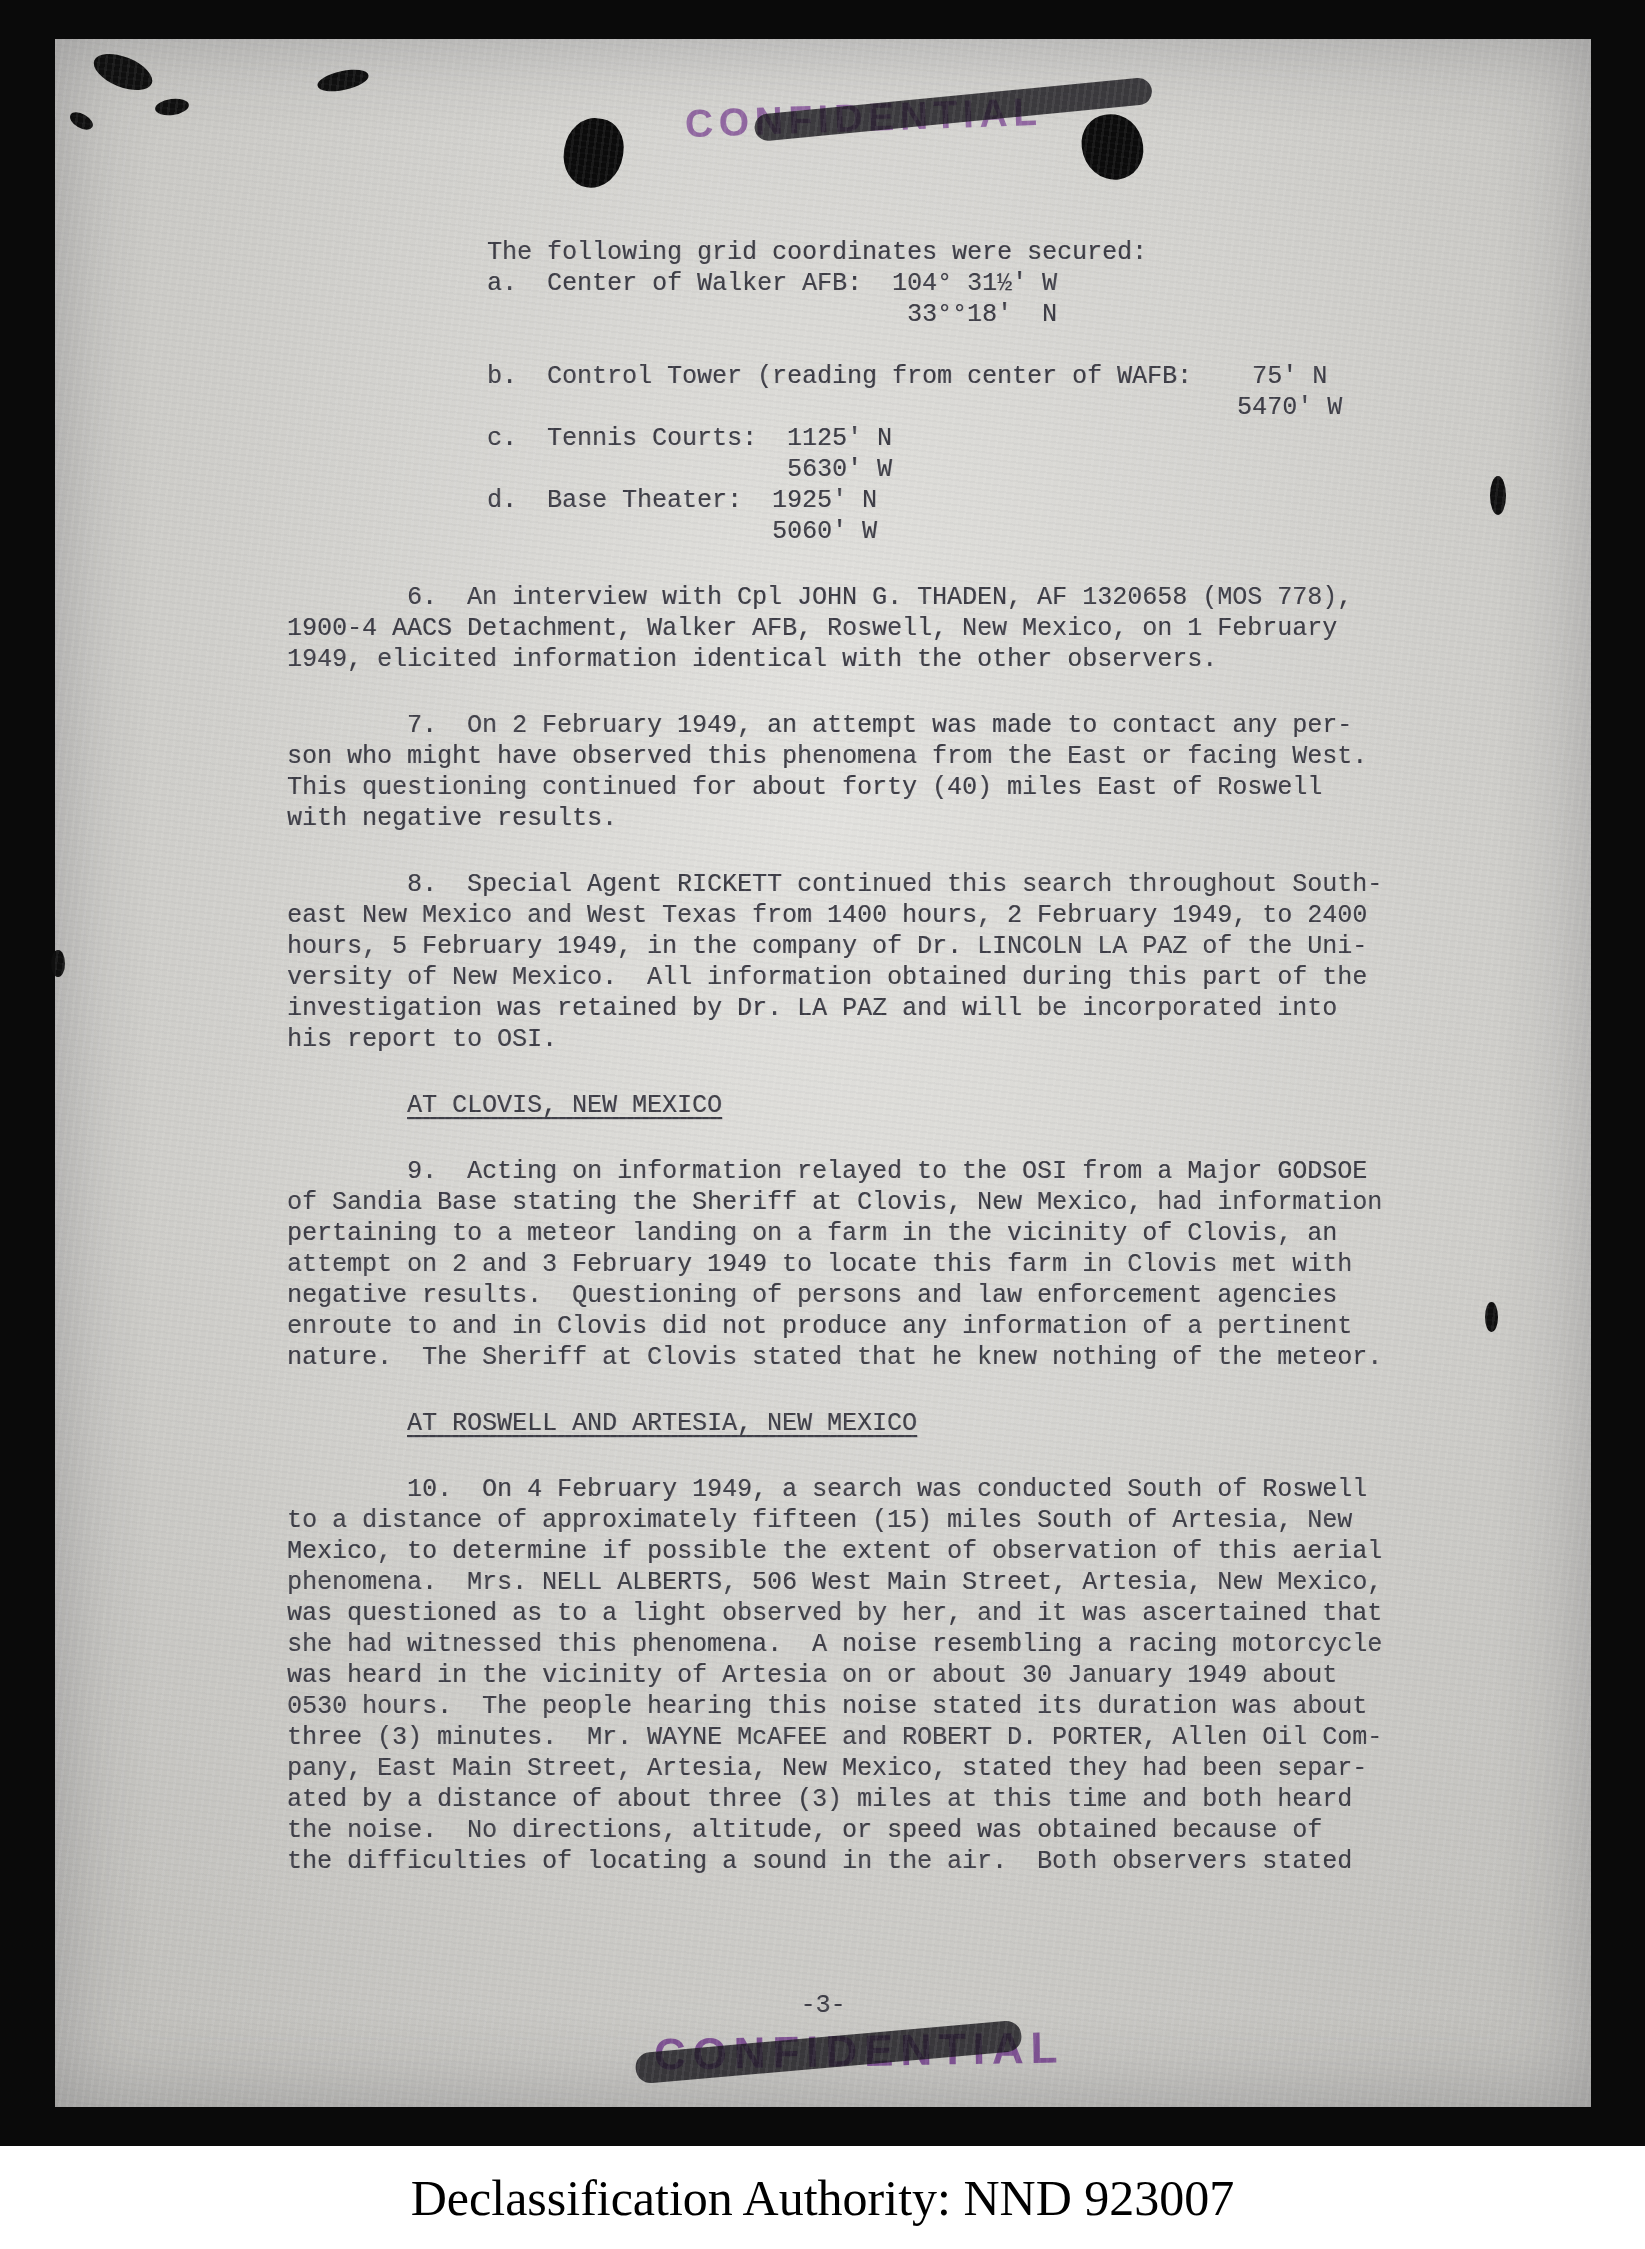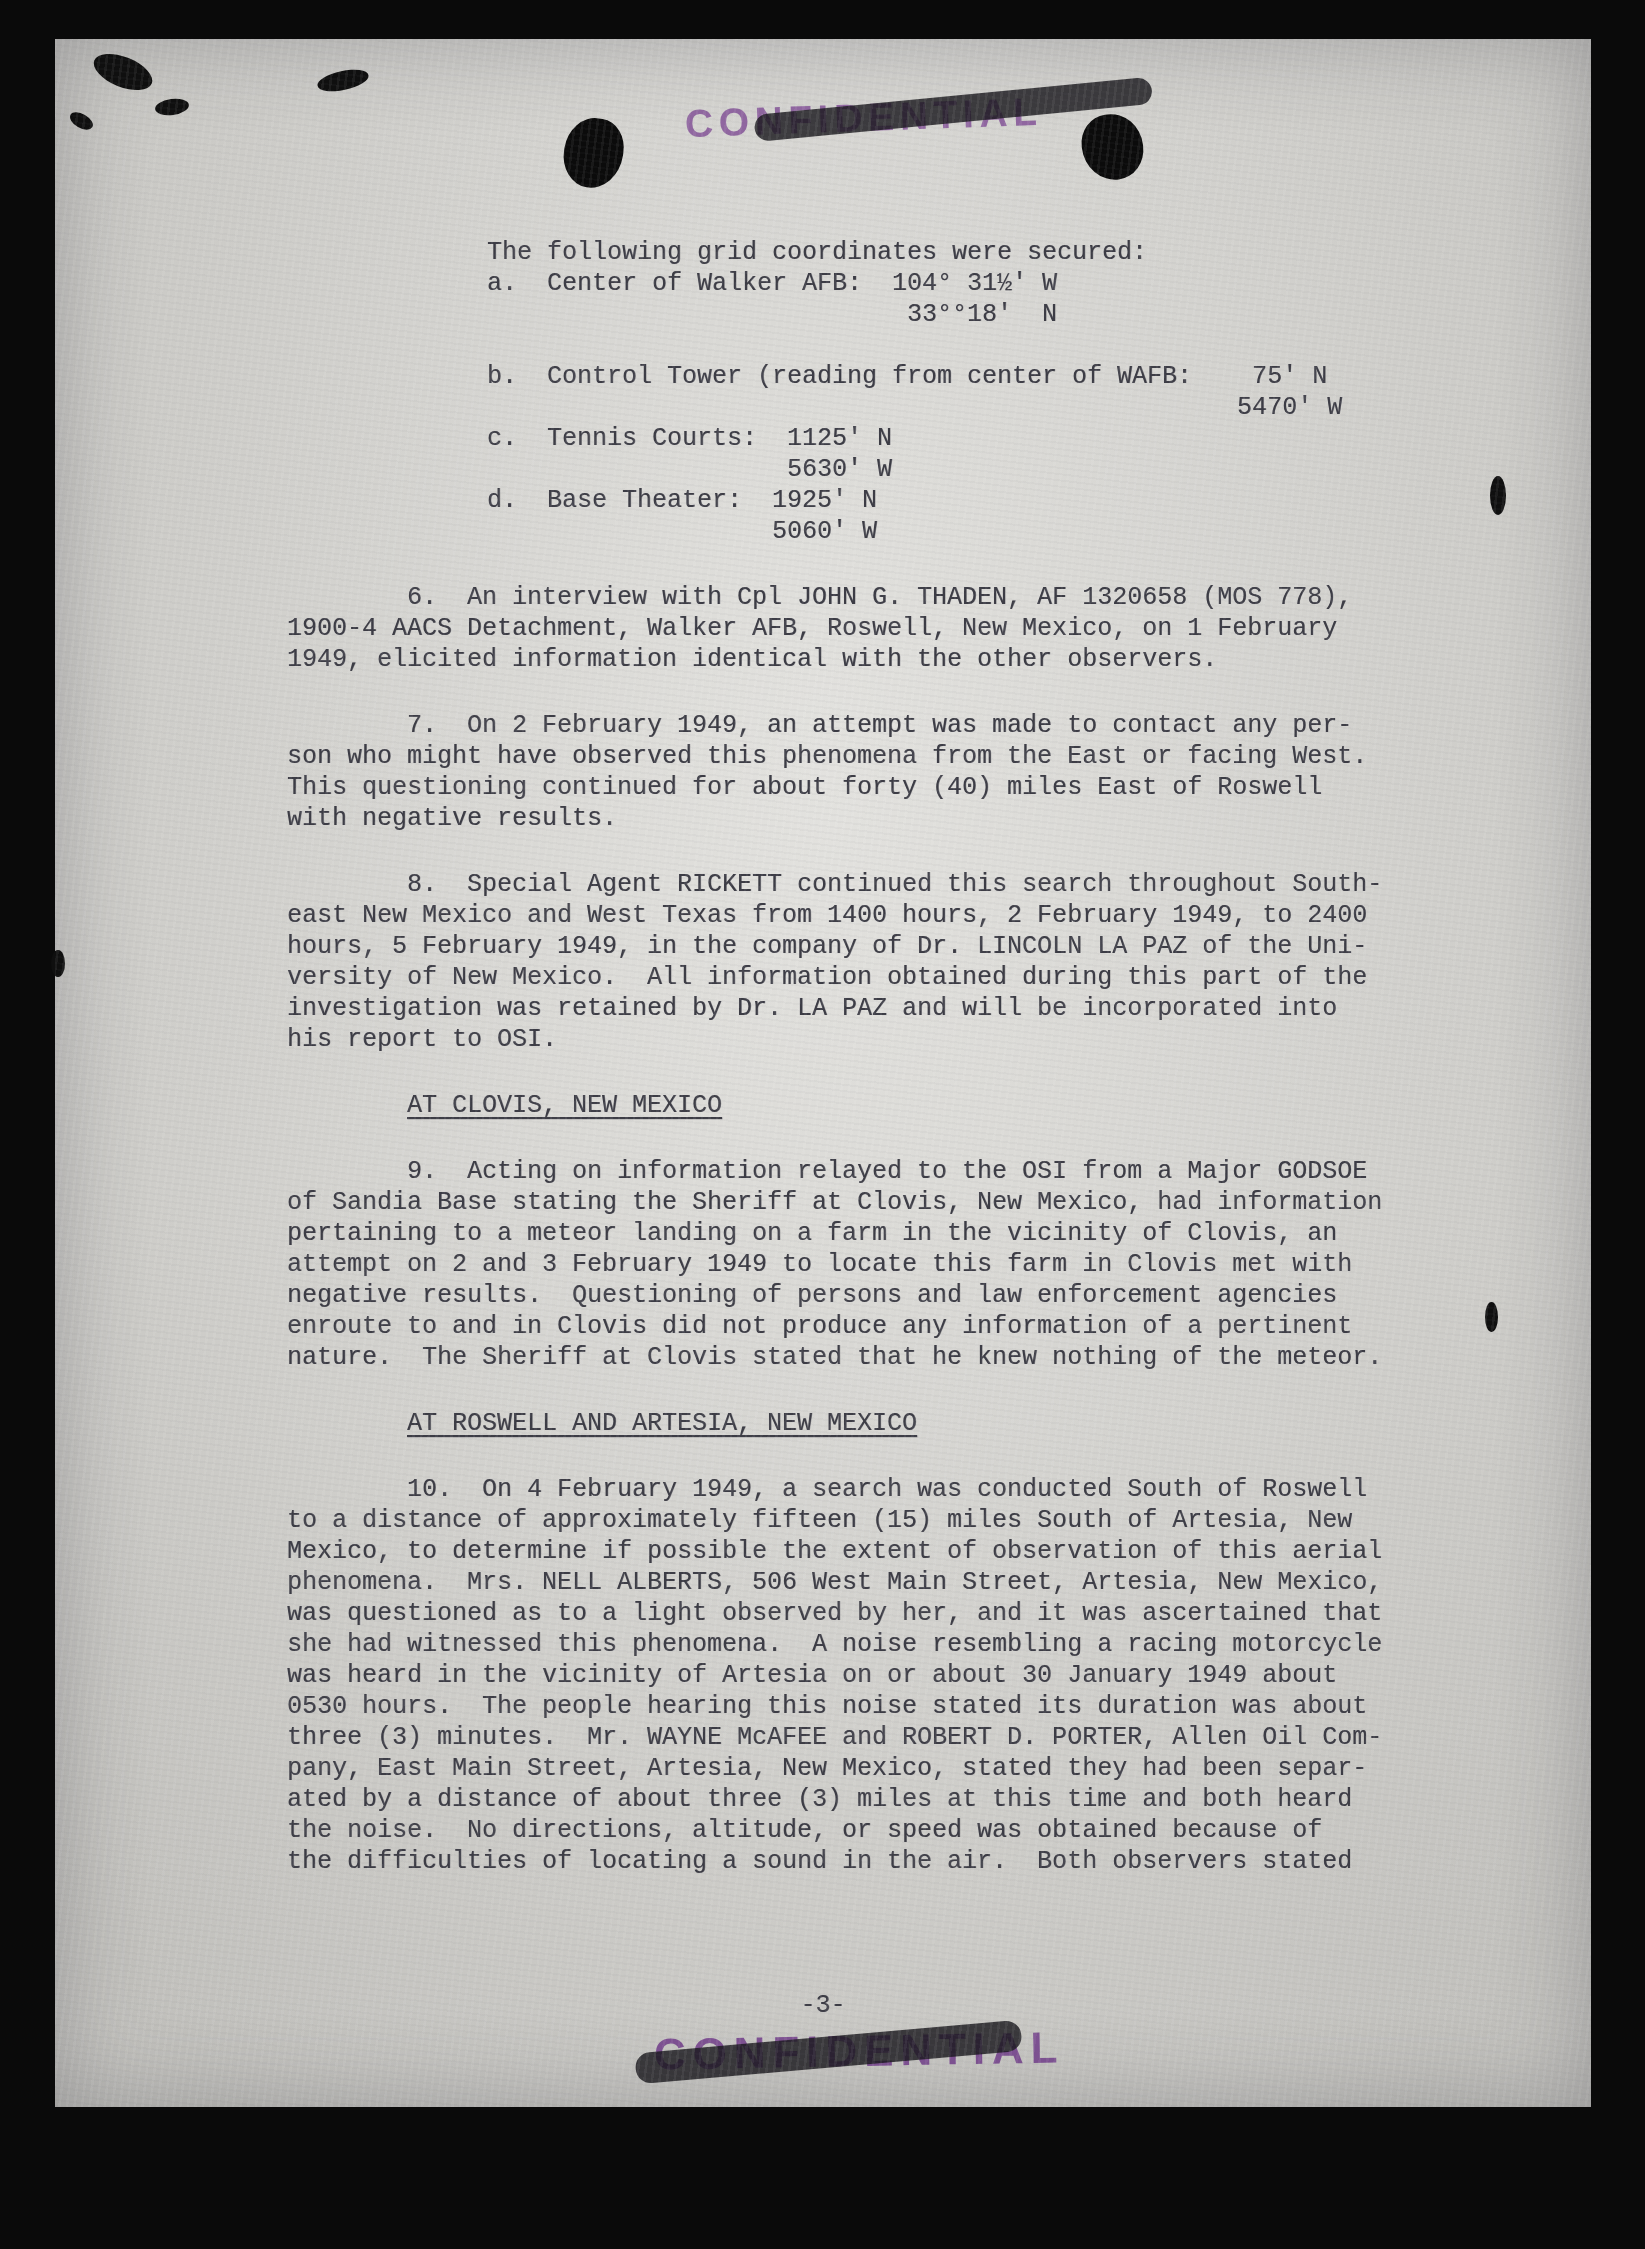--- a/index.html
+++ b/index.html
@@ -209,15 +209,18 @@
 
     <div class="typed page-num">-3-</div>
 
     <div class="stamp stamp-bottom">
       <span class="stamp-text-bottom">CONFIDENTIAL</span>
       <span class="strike strike-bottom"></span>
     </div>
 
   </div>
 
+  <div class="footer-strip">
+    <span class="footer-text">Declassification Authority: NND 923007</span>
+  </div>
 
 </div>
 
 
 </body></html>

